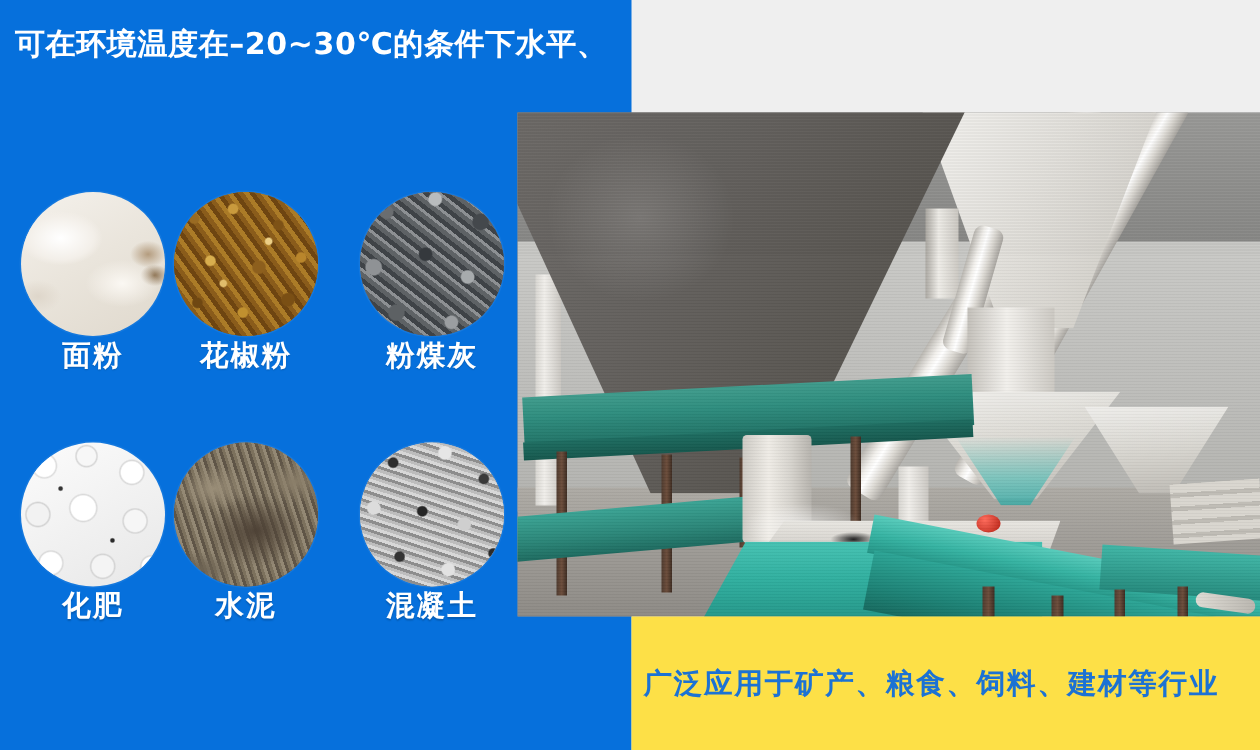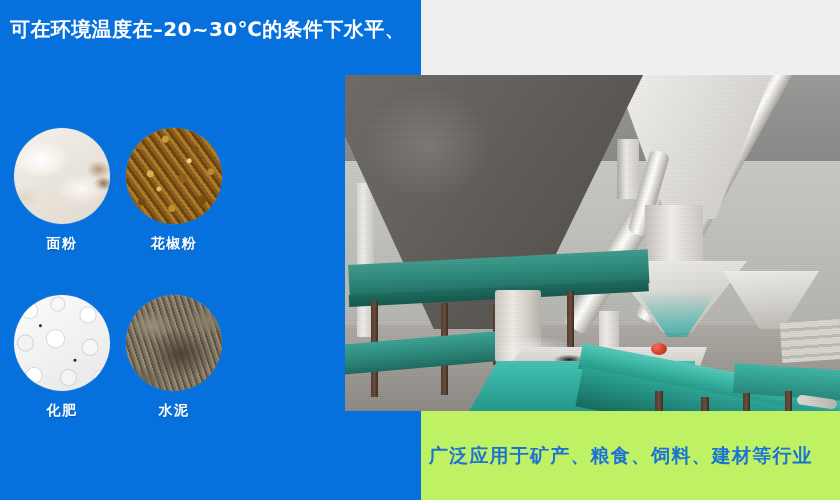--- a/index.html
+++ b/index.html
@@ -24,30 +24,30 @@
     font-size:20px;line-height:31px;letter-spacing:.4px;
     font-weight:600;
   }
   .headline span{display:block;}
 
   
   .grid{position:absolute;left:0;top:128px;width:360px;}
   .row{position:relative;height:167px;}
   .cell{position:absolute;top:0;width:112px;text-align:center;}
   .cell.c0{left:6px;}
-  .cell.c1{left:118px;}
+  .cell.c1{left:108px;}
   .cell.c2{left:232px;}
   .circ{
     width:96px;height:96px;border-radius:50%;
     margin:0 auto;overflow:hidden;position:relative;
     box-shadow:0 0 0 1px rgba(255,255,255,.06);
   }
   .circ .tex{position:absolute;inset:-6px;}
   .cap{
-    margin-top:11px;color:#ffffff;font-size:14px;font-weight:600;
+    color:#ffffff;font-size:19px;font-weight:600;
     letter-spacing:1.5px;text-shadow:0 1px 1px rgba(0,0,0,.18);
   }
 
   
   .t-flour{
     background:
       radial-gradient(ellipse 40px 26px at 30% 34%, #ffffff 0%, #f3efe9 55%, rgba(243,239,233,0) 70%),
       radial-gradient(ellipse 34px 22px at 68% 62%, #fbf8f3 0%, rgba(251,248,243,0) 72%),
       radial-gradient(ellipse 16px 12px at 84% 44%, #b49c7e 0%, rgba(180,156,126,0) 75%),
       radial-gradient(ellipse 12px 9px at 88% 57%, #8e7454 0%, rgba(142,116,84,0) 80%),
@@ -274,21 +274,21 @@
     transform:rotate(-4deg);}
   .photo-grain{
     left:0;top:0;width:495px;height:336px;
     background:repeating-linear-gradient(0deg, rgba(0,0,0,.035) 0 1px, rgba(255,255,255,.02) 1px 2px);
     pointer-events:none;
   }
 
   
   .bottom-bar{
     position:absolute;left:421px;top:411px;width:419px;height:89px;
-    background:#bef264;display:flex;align-items:center;
+    background:#fde047;display:flex;align-items:center;
   }
   .bottom-text{
     color:#1c72d4;font-size:19px;font-weight:600;letter-spacing:1.2px;
     padding-left:8px;white-space:nowrap;
   }
 </style>
 </head>
 <body>
 
 <div id="stage">
@@ -307,34 +307,46 @@
             <div class="tex t-flour"></div>
           </div>
         <div class="cap">面粉</div>
       </div>
       <div class="cell c1">
         <div class="circ">
             <div class="tex t-pepper"></div>
           </div>
         <div class="cap">花椒粉</div>
       </div>
+      <div class="cell c2">
+        <div class="circ">
+            <div class="tex t-flyash"></div>
+          </div>
+        <div class="cap">粉煤灰</div>
+      </div>
     </div>
 
     <div class="row">
       <div class="cell c0">
         <div class="circ">
             <div class="tex t-fert"></div>
           </div>
         <div class="cap">化肥</div>
       </div>
       <div class="cell c1">
         <div class="circ">
             <div class="tex t-cement"></div>
           </div>
         <div class="cap">水泥</div>
+      </div>
+      <div class="cell c2">
+        <div class="circ">
+            <div class="tex t-concrete"></div>
+          </div>
+        <div class="cap">混凝土</div>
       </div>
     </div>
 
   </div>
 
   <div class="photo">
     <div class="ph ceiling"></div>
     <div class="ph wall-back"></div>
     <div class="ph floor"></div>
     <div class="ph col col1"></div>

